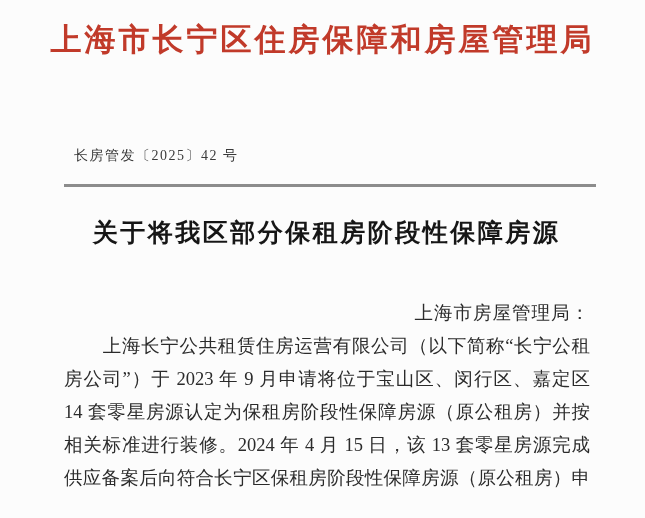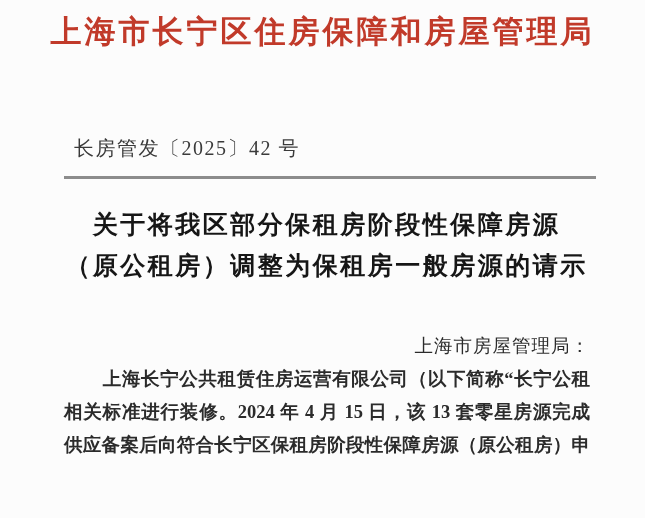--- a/index.html
+++ b/index.html
@@ -10,36 +10,36 @@
     overflow: hidden;
     font-family: "Liberation Serif", "DejaVu Serif", serif;
     color: #2e2e2e;
     position: relative;
   }
   .page {
     width: 645px;
     height: 518px;
   }
   .agency-header {
-    margin-top: 12px;
+    margin-top: 20px;
     text-align: center;
     font-size: 31px;
     line-height: 40px;
     font-weight: bold;
     letter-spacing: 3px;
     white-space: nowrap;
   }
   .meta-row {
     margin-top: 84px;
     padding-left: 74px;
     padding-right: 53px;
     display: flex;
     justify-content: space-between;
     align-items: baseline;
-    font-size: 20px;
+    font-size: 14px;
     line-height: 24px;
     color: #3a3a3a;
     letter-spacing: 1.5px;
   }
   .divider {
     margin: 16px 0 0 64px;
     width: 532px;
     height: 3px;
     background: #8c8c8c;
   }
@@ -60,44 +60,44 @@
     color: #2b2b2b;
   }
   .salutation {
     text-align: right;
     letter-spacing: 1px;
   }
   .para-line {
     text-align: justify;
     text-align-last: justify;
     white-space: nowrap;
-    font-weight: bold;
   }
   .para-line.indent {
     padding-left: 2.1em;
   }
 </style>
 </head>
 <body>
 
 <div class="page">
 
   <div class="agency-header" style="color: rgb(193, 58, 42);">上海市长宁区住房保障和房屋管理局</div>
 
   <div class="meta-row">
     <span>长房管发〔2025〕42 号</span>
   </div>
 
   <div class="divider" style="background: rgb(140, 140, 140);"></div>
 
   <div class="doc-title" style="color: rgb(22, 22, 22);">
     <div>关于将我区部分保租房阶段性保障房源</div>
-    <div>（原公租房）调整为保租房一般房源的请示</div>
   </div>
 
   <div class="body-block" style="color: rgb(43, 43, 43);">
     <div class="salutation">上海市房屋管理局：</div>
     <div class="para-line indent">上海长宁公共租赁住房运营有限公司（以下简称“长宁公租</div>
+    <div class="para-line">房公司”）于 2023 年 9 月申请将位于宝山区、闵行区、嘉定区</div>
+    <div class="para-line">14 套零星房源认定为保租房阶段性保障房源（原公租房）并按</div>
     <div class="para-line">相关标准进行装修。2024 年 4 月 15 日，该 13 套零星房源完成</div>
     <div class="para-line">供应备案后向符合长宁区保租房阶段性保障房源（原公租房）申</div>
   </div>
 
 </div>
 
 </body></html>

